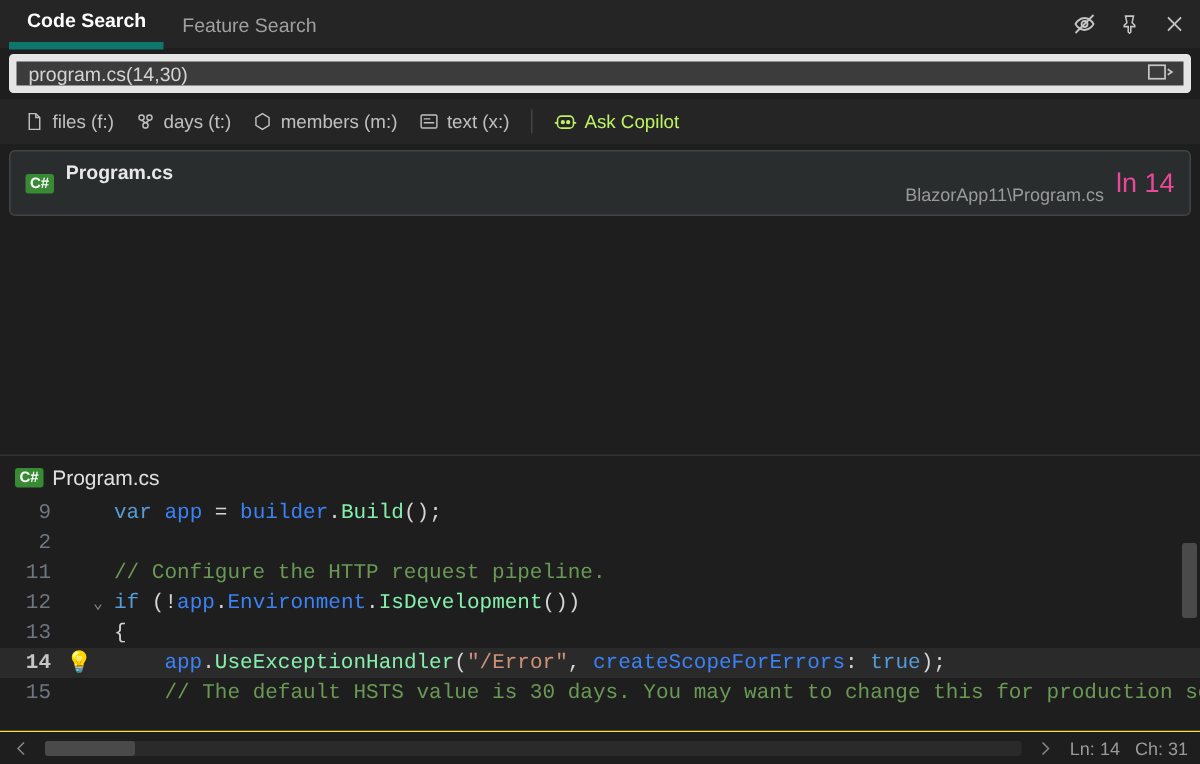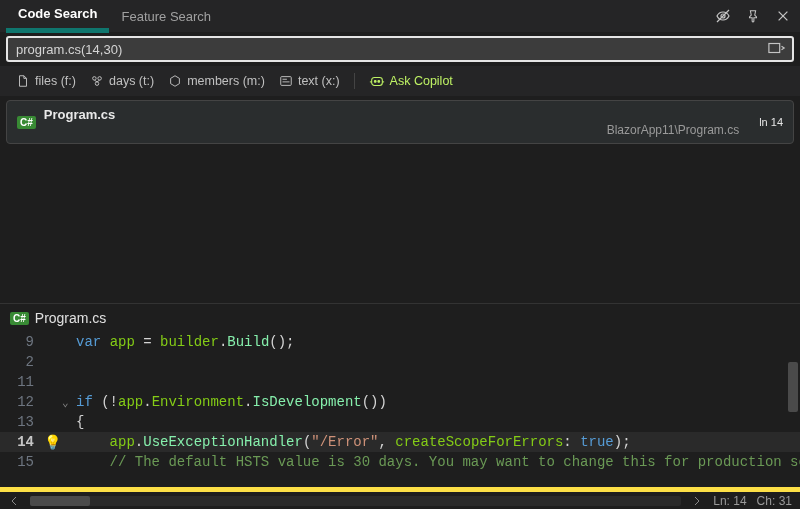--- a/index.html
+++ b/index.html
@@ -38,21 +38,21 @@
 .icon-btn {
   width: 22px; height: 22px;
   display: flex; align-items: center; justify-content: center;
   color: #c5c5c5; cursor: pointer;
 }
 .searchbar {
   display: flex; align-items: center;
   margin: 4px 6px;
   height: 26px;
   background: #3c3c3c;
-  border: 2px solid #e5e5e5;
+  border: 5px solid #e5e5e5;
   border-radius: 3px;
 }
 .searchbar input {
   flex: 1;
   background: transparent;
   border: none;
   color: #d4d4d4;
   padding: 0 8px;
   font-size: 13px;
   outline: none;
@@ -97,21 +97,21 @@
   background: #388a34;
   color: white;
   font-size: 10px;
   font-weight: 700;
   padding: 1px 3px;
   border-radius: 2px;
 }
 .result-main { flex: 1; }
 .result-title { color: #e8e8e8; font-weight: 600; font-size: 13px; }
 .result-path { color: #9a9a9a; font-size: 12px; margin-top: 1px; text-align: right; }
-.result-line { color: #e5e5e5; font-size: 11px; margin-left: 12px; }
+.result-line { color: #ec4899; font-size: 18px; }
 .gap { flex: 1; background: #1e1e1e; height: 140px; }
 .editor-tab {
   display: flex; align-items: center;
   gap: 6px;
   padding: 6px 10px;
   background: #1e1e1e;
   border-top: 1px solid #333;
 }
 .editor {
   flex: 1;
@@ -147,41 +147,41 @@
 }
 .fold {
   width: 14px;
   flex-shrink: 0;
   color: #888;
   font-size: 11px;
 }
 .cur-line { background: #2a2a2a; }
 .cur-line .gutter { color: #c6c6c6; font-weight: 600; }
 .tk-kw { color: #569cd6; }
-.tk-var { color: #84cc16; }
+.tk-var { color: #3b82f6; }
 .tk-fn { color: #86efac; }
 .tk-str { color: #ce9178; }
 .tk-cmt { color: #6a9955; }
 .tk-punc { color: #d4d4d4; }
 .vscroll {
   position: absolute;
   right: 2px; top: 0;
   width: 12px; height: 100%;
 }
 .vscroll .thumb {
   position: absolute;
   right: 0; top: 30px;
   width: 10px; height: 50px;
   background: #4a4a4a;
   border-radius: 2px;
 }
 .statusbar {
   height: 22px;
   background: #1e1e1e;
-  border-top: 5px solid #fde047;
+  border-top: 1px solid #fde047;
   display: flex;
   align-items: center;
   padding: 0 8px;
   font-size: 12px;
   color: #9a9a9a;
   gap: 10px;
 }
 .hscroll {
   flex: 1;
   height: 10px;
@@ -294,21 +294,21 @@
 
 <div class="editor-tab">
   <span class="cs-badge">C#</span>
   <span style="color:#e0e0e0;font-size:14px;">Program.cs</span>
 </div>
 
 <div class="editor">
   <div class="editor-inner" id="editor-lines">
       <div class="line"><div class="gutter">9</div><div class="glyph"></div><div class="fold"></div><div><span class="tk-kw">var</span><span class="tk-punc"> </span><span class="tk-var">app</span><span class="tk-punc"> = </span><span class="tk-var">builder</span><span class="tk-punc">.</span><span class="tk-fn">Build</span><span class="tk-punc">();</span></div></div>
       <div class="line"><div class="gutter">2</div><div class="glyph"></div><div class="fold"></div><div></div></div>
-      <div class="line"><div class="gutter">11</div><div class="glyph"></div><div class="fold"></div></div>
+      <div class="line"><div class="gutter">11</div><div class="glyph"></div><div class="fold"></div><div><span class="tk-cmt">// Configure the HTTP request pipeline.</span></div></div>
       <div class="line"><div class="gutter">12</div><div class="glyph"></div><div class="fold">⌄</div><div><span class="tk-kw">if</span><span class="tk-punc"> (!</span><span class="tk-var">app</span><span class="tk-punc">.</span><span class="tk-var">Environment</span><span class="tk-punc">.</span><span class="tk-fn">IsDevelopment</span><span class="tk-punc">())</span></div></div>
       <div class="line"><div class="gutter">13</div><div class="glyph"></div><div class="fold"></div><div><span class="tk-punc">{</span></div></div>
       <div class="line cur-line"><div class="gutter">14</div><div class="glyph"><span class="bulb">💡</span></div><div class="fold"></div><div><span class="tk-punc">    </span><span class="tk-var">app</span><span class="tk-punc">.</span><span class="tk-fn">UseExceptionHandler</span><span class="tk-punc">(</span><span class="tk-str">"/Error"</span><span class="tk-punc">, </span><span class="tk-var">createScopeForErrors</span><span class="tk-punc">: </span><span class="tk-kw">true</span><span class="tk-punc">);</span></div></div>
       <div class="line"><div class="gutter">15</div><div class="glyph"></div><div class="fold"></div><div><span class="tk-punc">    </span><span class="tk-cmt">// The default HSTS value is 30 days. You may want to change this for production scena</span></div></div>
     </div>
   <div class="vscroll">
     <div class="thumb"></div>
   </div>
 </div>
 

